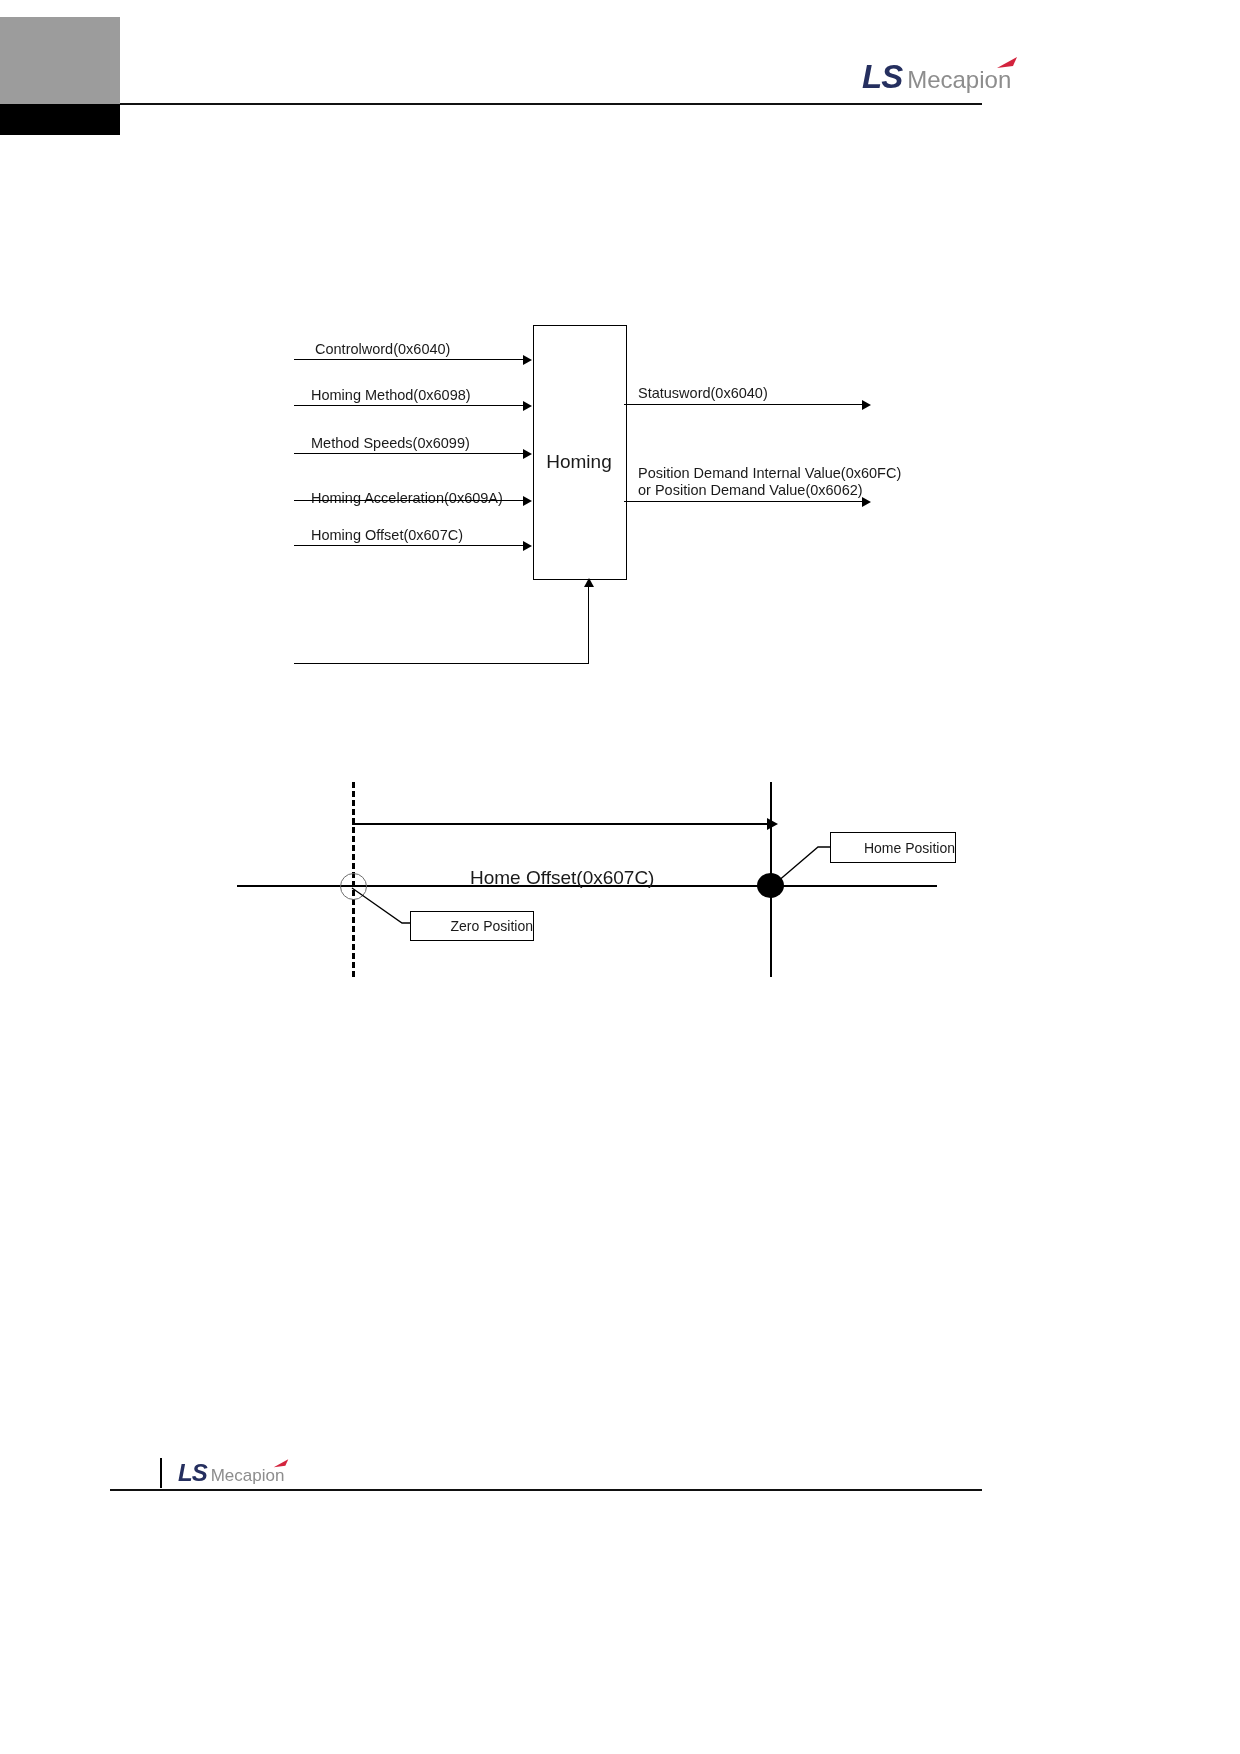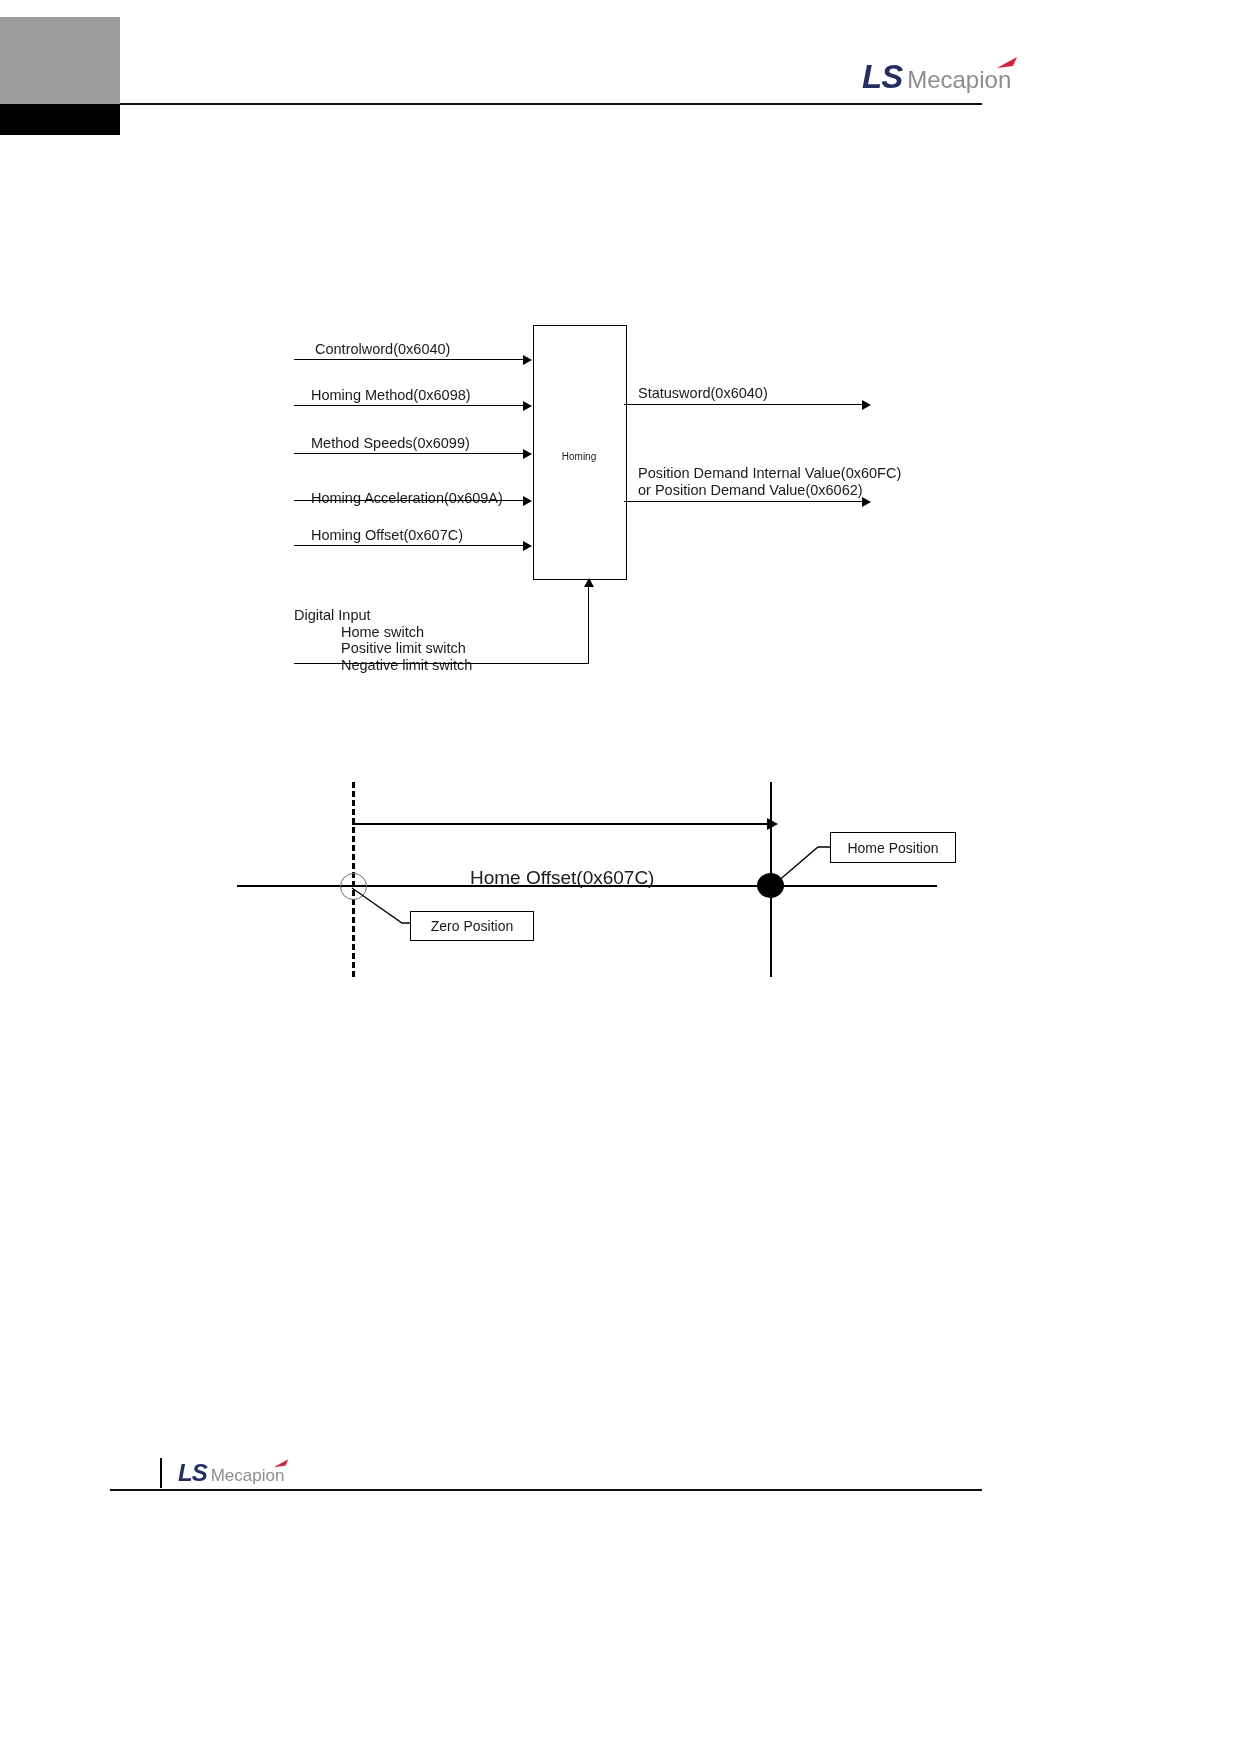--- a/index.html
+++ b/index.html
@@ -24,21 +24,21 @@
   .logo-top{left:862px;top:60px;}
   .logo-top .logo-ls{font-size:33px;}
   .logo-top .logo-word{font-size:24px;margin-left:5px;margin-bottom:1px;}
   .logo-top .logo-swoosh{right:-7px;top:-3px;}
 
   
   .diagram1{position:absolute;left:280px;top:315px;width:620px;height:380px;}
   .homing-box{position:absolute;left:253px;top:10px;width:92px;height:253px;
     border:1.3px solid #000;background:#fff;}
   .homing-label{position:absolute;left:253px;top:136px;width:92px;text-align:center;
-    font-size:10px;color:#1a1a1a;}
+    font-size:19px;color:#1a1a1a;}
 
   .in-line{position:absolute;height:1.3px;background:#000;}
   .in-label{position:absolute;font-size:14.5px;color:#1a1a1a;white-space:nowrap;}
   .arrow-r{position:absolute;width:0;height:0;border-top:5px solid transparent;
     border-bottom:5px solid transparent;border-left:9px solid #000;}
   .arrow-u{position:absolute;width:0;height:0;border-left:5px solid transparent;
     border-right:5px solid transparent;border-bottom:9px solid #000;}
   .v-line{position:absolute;width:1.3px;background:#000;}
 
   .di-block{position:absolute;left:14px;top:292px;font-size:14.5px;
@@ -55,21 +55,21 @@
   .off-arrow{position:absolute;left:537px;top:43px;width:0;height:0;
     border-top:6px solid transparent;border-bottom:6px solid transparent;border-left:11px solid #000;}
   .off-label{position:absolute;left:240px;top:64px;font-size:19px;color:#1a1a1a;white-space:nowrap;margin-top:28px;}
 
   .zero-circle{position:absolute;left:110px;top:98px;width:25px;height:25px;
     border:1.2px solid #6e6e6e;border-radius:50%;background:transparent;}
   .home-dot{position:absolute;left:527px;top:98px;width:27px;height:25px;
     background:#000;border-radius:50%;}
 
   .callout{position:absolute;border:1.2px solid #000;background:#fff;
-    font-size:14px;color:#1a1a1a;display:flex;align-items:center;justify-content:center;
+    font-size:14px;color:#1a1a1a;display:flex;align-items:center;justify-content:flex-end;
     white-space:nowrap;}
   .callout-zero{left:180px;top:136px;width:122px;height:28px;}
   .callout-home{left:600px;top:57px;width:124px;height:29px;}
 
   
   .foot-tick{position:absolute;left:160px;top:1458px;width:1.6px;height:30px;background:#000;}
   .foot-rule{position:absolute;left:110px;top:1489px;width:872px;height:1.6px;background:#111;}
   .logo-foot{left:178px;top:1461px;}
   .logo-foot .logo-ls{font-size:24px;}
   .logo-foot .logo-word{font-size:17px;margin-left:4px;margin-bottom:1px;}
@@ -123,26 +123,20 @@
 
     <div class="in-label" style="left:358px;top:150px;">Position Demand Internal Value(0x60FC)</div>
     <div class="in-label" style="left:358px;top:167px;">or Position Demand Value(0x6062)</div>
     <div class="in-line" style="left:344px;top:186px;width:240px;"></div>
     <div class="arrow-r" style="left:582px;top:182px;"></div>
 
     <div class="in-line" style="left:14px;top:348px;width:295px;"></div>
     <div class="v-line" style="left:308px;top:272px;height:77px;"></div>
     <div class="arrow-u" style="left:304px;top:263px;"></div>
 
-    <div class="di-block">
-      <div>Digital Input</div>
-      <div class="di-sub">Home switch</div>
-      <div class="di-sub">Positive limit switch</div>
-      <div class="di-sub">Negative limit switch</div>
-    </div>
   </div>
 
   <div class="diagram2">
 
     <div class="axis-h"></div>
     <div class="dashed-v"></div>
     <div class="solid-v"></div>
 
     <div class="off-line"></div>
     <div class="off-arrow"></div>

